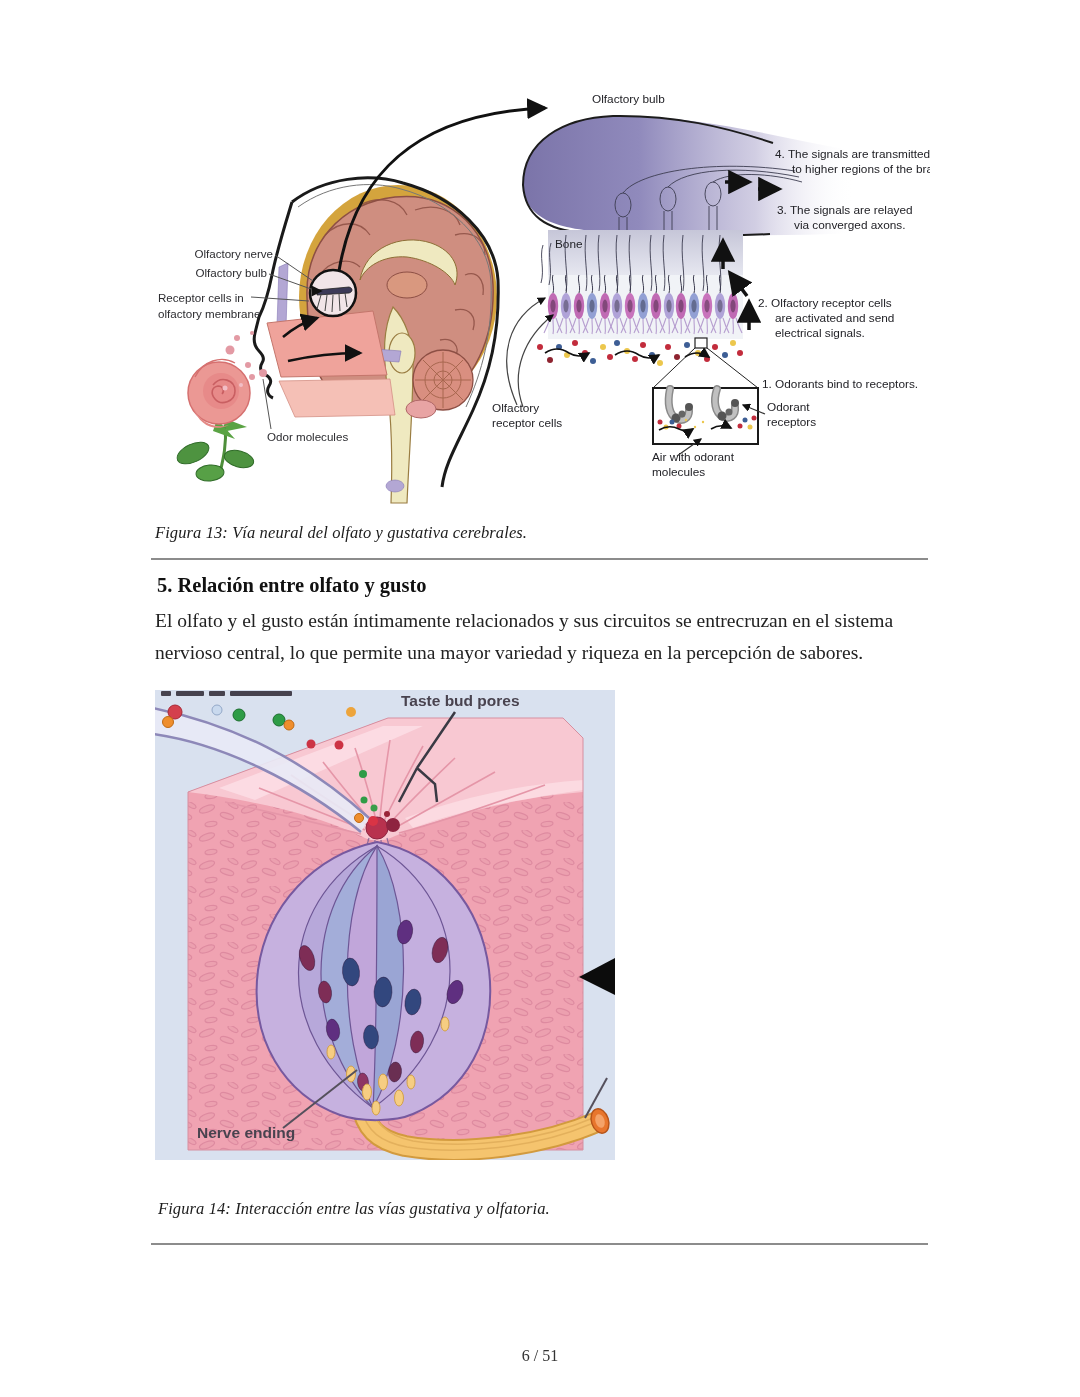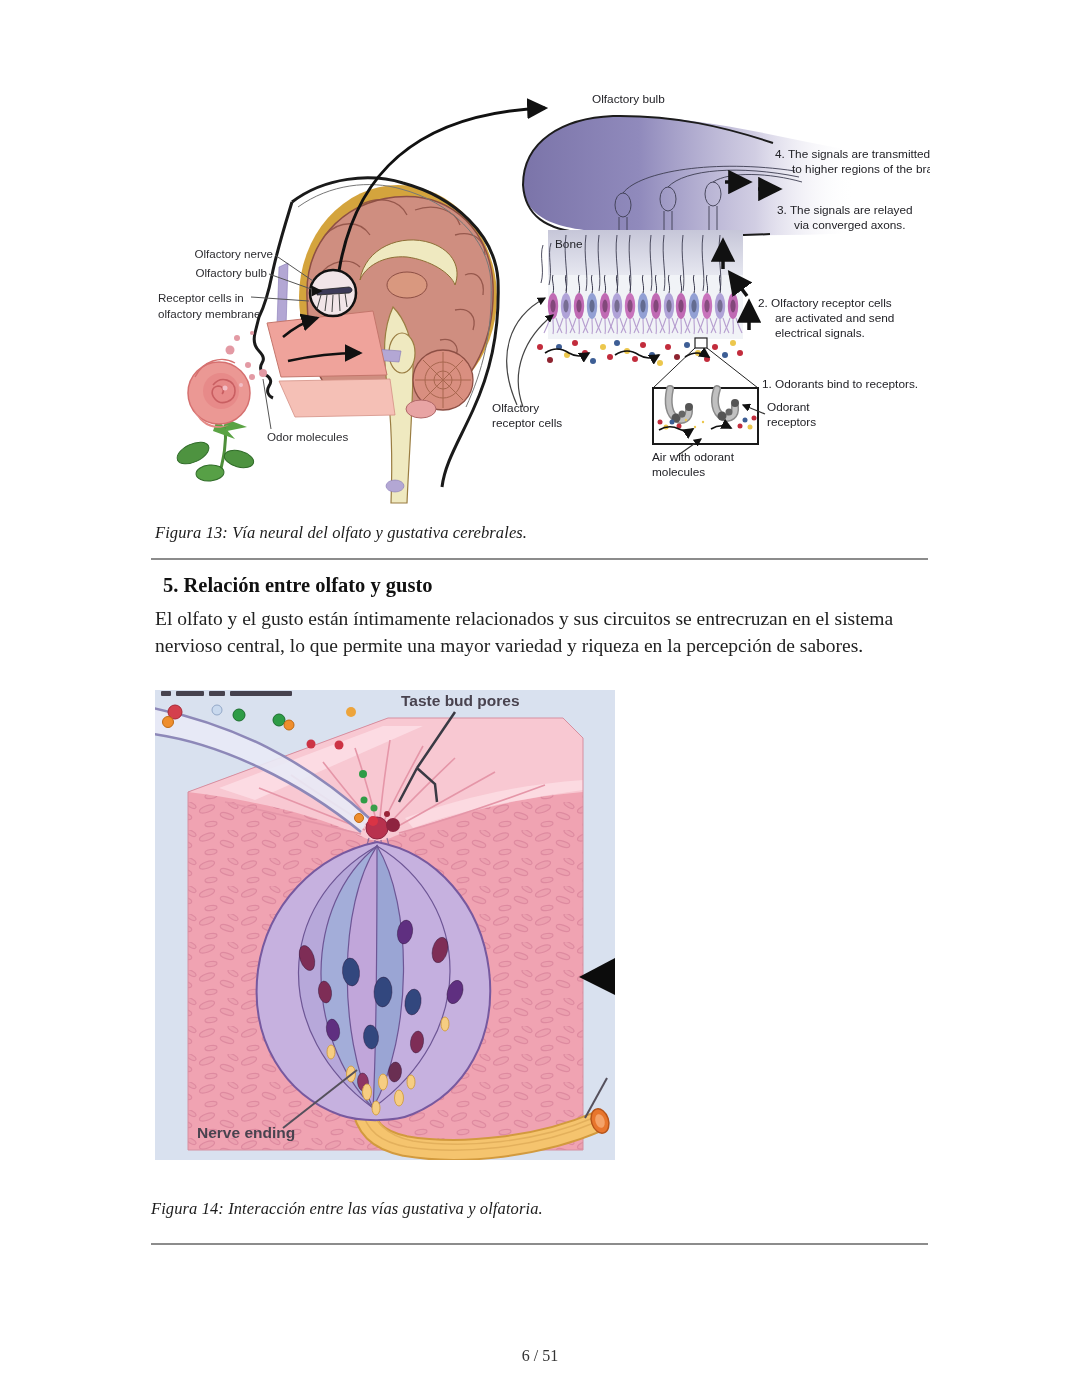--- a/index.html
+++ b/index.html
@@ -2,21 +2,21 @@
 <html><head>
 <meta charset="utf-8">
 <style>
   html,body{margin:0;padding:0;background:#e8e8e8;}
   .page{position:relative;width:1080px;height:1397px;background:#ffffff;margin:0 auto;
         font-family:"Liberation Serif", serif;color:#1f1f1f;overflow:hidden;}
   .abs{position:absolute;}
   .caption{font-style:italic;font-size:16.5px;color:#1c1c1c;letter-spacing:.1px;}
   .rule{border:0;border-top:2px solid #8c8c8c;height:0;margin:0;}
   .heading{font-weight:bold;font-size:20.5px;color:#111;}
-  .para{font-size:19.5px;line-height:27px;color:#222;}
+  .para{font-size:19.5px;line-height:32px;color:#222;}
   .pagenum{width:100%;text-align:center;font-size:16px;color:#333;}
   svg text{font-family:"Liberation Sans", sans-serif;}
   .fl{font-size:11.6px;fill:#2c2c30;}
   .flb{font-size:11.8px;fill:#222227;}
   .fl2{font-size:15.5px;font-weight:600;fill:#49434f;}
   .thinlead{stroke:#555;stroke-width:1;fill:none;}
 </style>
 </head>
 <body>
 
@@ -308,21 +308,21 @@
       <path d="M362,320 C340,270 355,232 390,213" stroke="#444" stroke-width="1.2" fill="none" marker-end="url(#mA)"></path>
       <path d="M368,322 C355,286 370,252 398,230" stroke="#444" stroke-width="1.2" fill="none" marker-end="url(#mA)"></path>
     </g>
   </svg>
   </div>
 
   <div class="abs caption" style="left:155px;top:523px;">Figura 13: Vía neural del olfato y gustativa cerebrales.</div>
 
   <hr class="rule abs" style="left:151px;top:558px;width:777px;">
 
-  <div class="abs heading" style="left:163px;top:574px;text-align:right;">5. Relación entre olfato y gusto</div>
+  <div class="abs heading" style="left:157px;top:574px;text-align:right;">5. Relación entre olfato y gusto</div>
   <div class="abs para" style="left:155px;top:605px;width:782px;">El olfato y el gusto están íntimamente relacionados y sus circuitos se entrecruzan en el sistema nervioso central, lo que permite una mayor variedad y riqueza en la percepción de sabores.</div>
 
   <div class="abs" style="left:155px;top:690px;width:460px;height:374px;">
   <svg width="460" height="470" viewBox="0 0 460 470">
     <defs>
       <pattern id="pTissue" width="42" height="28" patternUnits="userSpaceOnUse">
         <ellipse cx="10" cy="7" rx="8" ry="3.2" fill="#eb9fae" stroke="#d9849b" stroke-width="1.2" transform="rotate(-20 10 7)"></ellipse>
         <ellipse cx="30" cy="14" rx="7" ry="2.8" fill="#eb9fae" stroke="#d9849b" stroke-width="1.2" transform="rotate(18 30 14)"></ellipse>
         <ellipse cx="14" cy="22" rx="6" ry="2.5" fill="#eb9fae" stroke="#d9849b" stroke-width="1.2" transform="rotate(-8 14 22)"></ellipse>
         <ellipse cx="36" cy="3" rx="5.5" ry="2.3" fill="#eb9fae" stroke="#d9849b" stroke-width="1.2" transform="rotate(30 36 3)"></ellipse>
@@ -444,19 +444,19 @@
       <path d="M300,22 L262,78 M262,78 L244,112 M262,78 L280,94 L282,112" stroke="#3a3a44" stroke-width="2.5" fill="none"></path>
       <text class="fl2" x="246" y="16">Taste bud pores</text>
       <path d="M128,438 L202,380" stroke="#55505c" stroke-width="2" fill="none"></path>
       <text class="fl2" x="42" y="448">Nerve ending</text>
       <polygon points="424,287 460,268 460,305" fill="#0c0c0c"></polygon>
       <path d="M452,388 L430,428" stroke="#55505c" stroke-width="2" fill="none"></path>
     </g>
   </svg>
   </div>
 
-  <div class="abs caption" style="left:151px;top:1199px;">Figura 14: Interacción entre las vías gustativa y olfatoria.</div>
+  <div class="abs caption" style="left:158px;top:1199px;">Figura 14: Interacción entre las vías gustativa y olfatoria.</div>
 
   <hr class="rule abs" style="left:151px;top:1243px;width:777px;">
 
   <div class="abs pagenum" style="left:0;top:1347px;">6 / 51</div>
 
 </div>
 
 </body></html>

